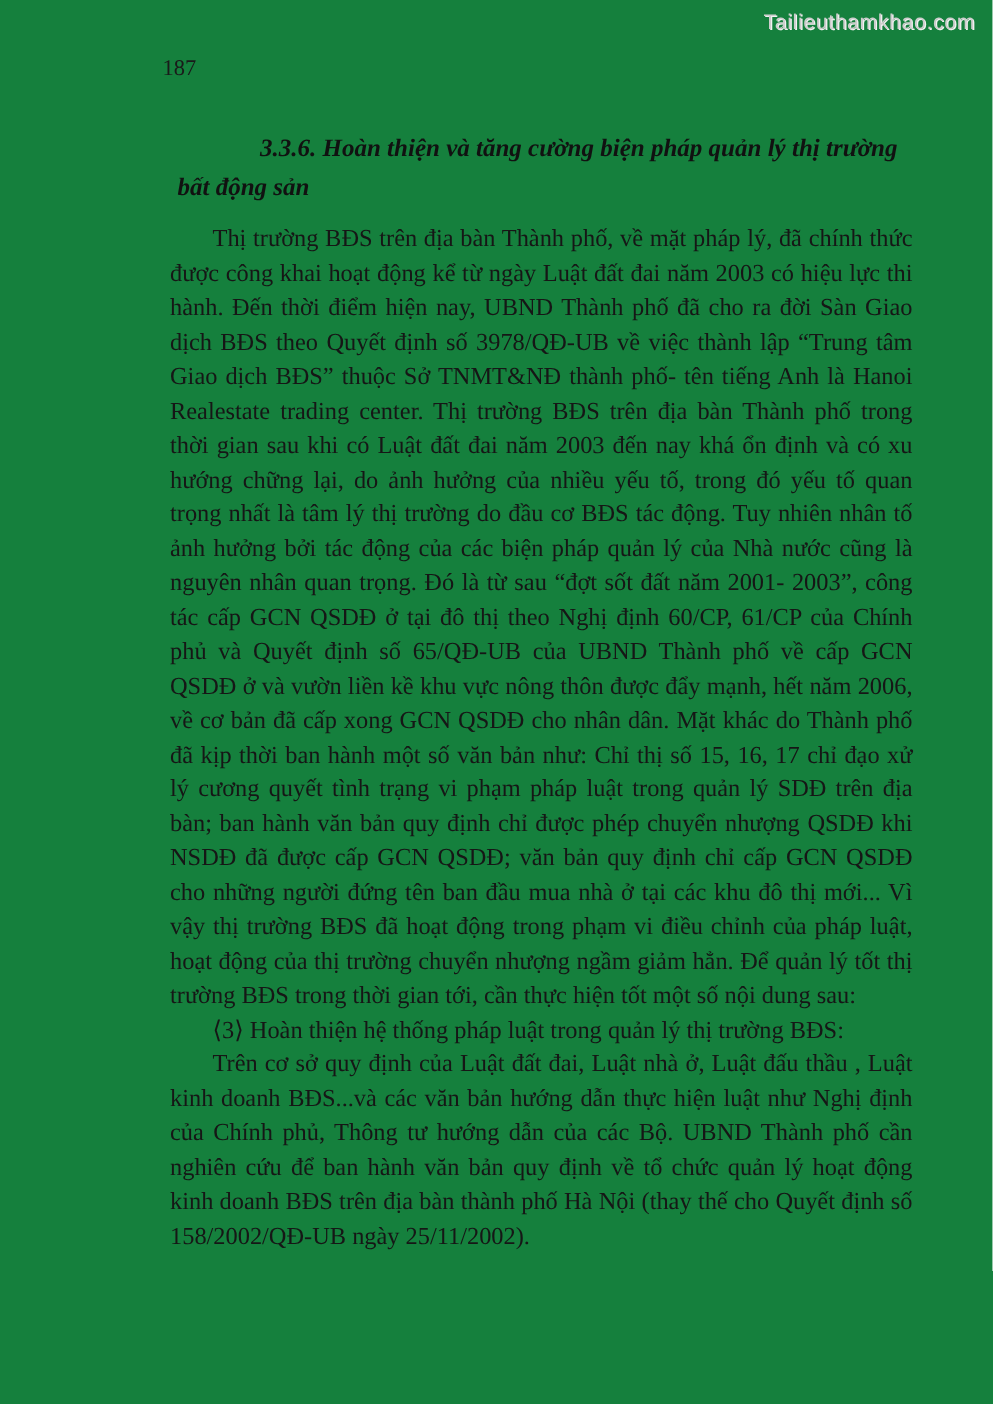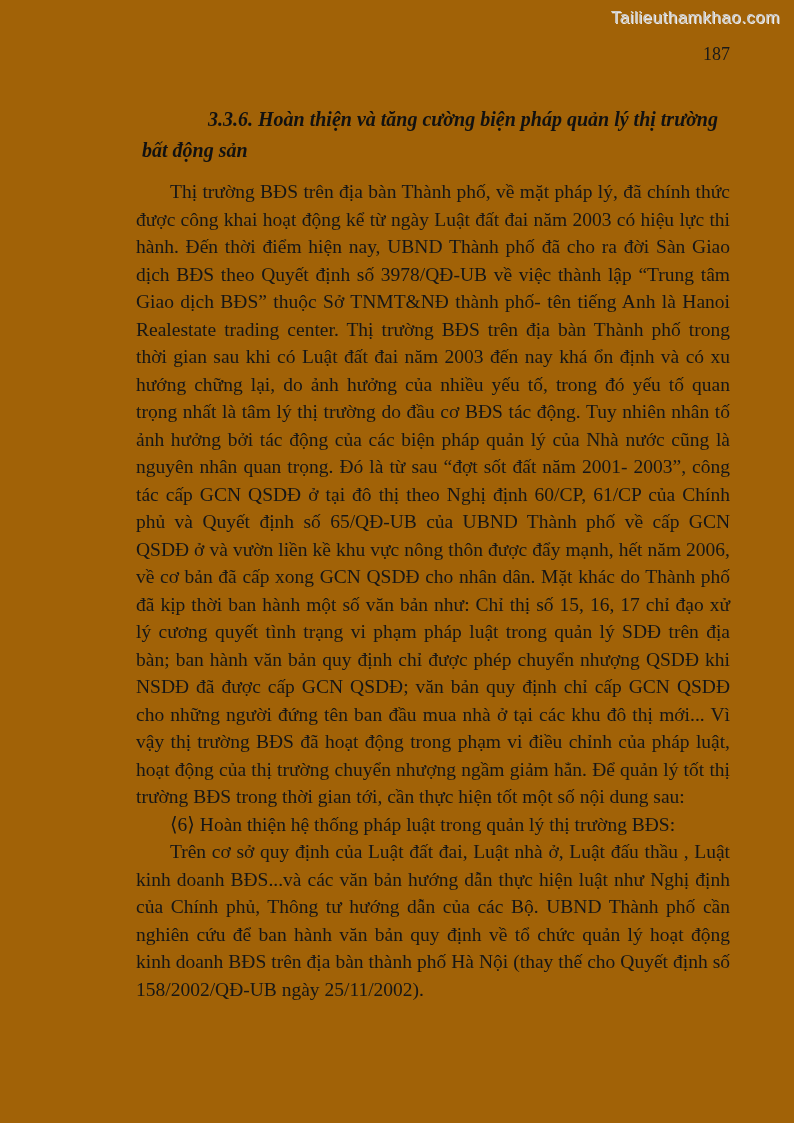--- a/index.html
+++ b/index.html
@@ -4,42 +4,42 @@
 <style>
   html, body {
     margin: 0;
     padding: 0;
     background: #ffffff;
   }
   .page {
     position: relative;
     width: 794px;
     height: 1123px;
-    background: #a16207;
+    background: #15803d;
     overflow: hidden;
     font-family: "Liberation Serif", "DejaVu Serif", serif;
     color: #141414;
   }
   .watermark {
     position: absolute;
     top: 8px;
     right: 14px;
     font-family: "Liberation Sans", "DejaVu Sans", sans-serif;
     font-size: 17px;
     color: #cdcdcd;
     text-shadow: 1px 1px 0 #f2f2f2;
     letter-spacing: 0.5px;
     user-select: none;
   }
   .page-number {
     position: absolute;
     top: 44px;
     left: 130px;
     width: 600px;
-    text-align: right;
+    text-align: left;
     font-size: 18px;
     color: #1a1a1a;
   }
   .content {
     position: absolute;
     top: 92px;
     left: 130px;
     width: 600px;
   }
   .section-heading {
@@ -73,19 +73,19 @@
   <div class="watermark">Tailieuthamkhao.com</div>
 
   <div class="page-number">187</div>
 
   <div class="content">
 
     <h3 class="section-heading">3.3.6. Hoàn thiện và tăng cường biện pháp quản lý thị trường bất động sản</h3>
 
     <div class="body-text">
       <p>Thị trường BĐS trên địa bàn Thành phố, về mặt pháp lý, đã chính thức được công khai hoạt động kể từ ngày Luật đất đai năm 2003 có hiệu lực thi hành. Đến thời điểm hiện nay, UBND Thành phố đã cho ra đời Sàn Giao dịch BĐS theo Quyết định số 3978/QĐ-UB về việc thành lập “Trung tâm Giao dịch BĐS” thuộc Sở TNMT&amp;NĐ thành phố- tên tiếng Anh là Hanoi Realestate trading center. Thị trường BĐS trên địa bàn Thành phố trong thời gian sau khi có Luật đất đai năm 2003 đến nay khá ổn định và có xu hướng chững lại, do ảnh hưởng của nhiều yếu tố, trong đó yếu tố quan trọng nhất là tâm lý thị trường do đầu cơ BĐS tác động. Tuy nhiên nhân tố ảnh hưởng bởi tác động của các biện pháp quản lý của Nhà nước cũng là nguyên nhân quan trọng. Đó là từ sau “đợt sốt đất năm 2001- 2003”, công tác cấp GCN QSDĐ ở tại đô thị theo Nghị định 60/CP, 61/CP của Chính phủ và Quyết định số 65/QĐ-UB của UBND Thành phố về cấp GCN QSDĐ ở và vườn liền kề khu vực nông thôn được đẩy mạnh, hết năm 2006, về cơ bản đã cấp xong GCN QSDĐ cho nhân dân. Mặt khác do Thành phố đã kịp thời ban hành một số văn bản như: Chỉ thị số 15, 16, 17 chỉ đạo xử lý cương quyết tình trạng vi phạm pháp luật trong quản lý SDĐ trên địa bàn; ban hành văn bản quy định chỉ được phép chuyển nhượng QSDĐ khi NSDĐ đã được cấp GCN QSDĐ; văn bản quy định chỉ cấp GCN QSDĐ cho những người đứng tên ban đầu mua nhà ở tại các khu đô thị mới... Vì vậy thị trường BĐS đã hoạt động trong phạm vi điều chỉnh của pháp luật, hoạt động của thị trường chuyển nhượng ngầm giảm hẳn. Để quản lý tốt thị trường BĐS trong thời gian tới, cần thực hiện tốt một số nội dung sau:</p>
-      <p>⟨6⟩ Hoàn thiện hệ thống pháp luật trong quản lý thị trường BĐS:</p>
+      <p>⟨3⟩ Hoàn thiện hệ thống pháp luật trong quản lý thị trường BĐS:</p>
       <p>Trên cơ sở quy định của Luật đất đai, Luật nhà ở, Luật đấu thầu , Luật kinh doanh BĐS...và các văn bản hướng dẫn thực hiện luật như Nghị định của Chính phủ, Thông tư hướng dẫn của các Bộ. UBND Thành phố cần nghiên cứu để ban hành văn bản quy định về tổ chức quản lý hoạt động kinh doanh BĐS trên địa bàn thành phố Hà Nội (thay thế cho Quyết định số 158/2002/QĐ-UB ngày 25/11/2002).</p>
     </div>
 
   </div>
 
 </div>
 
 </body></html>

